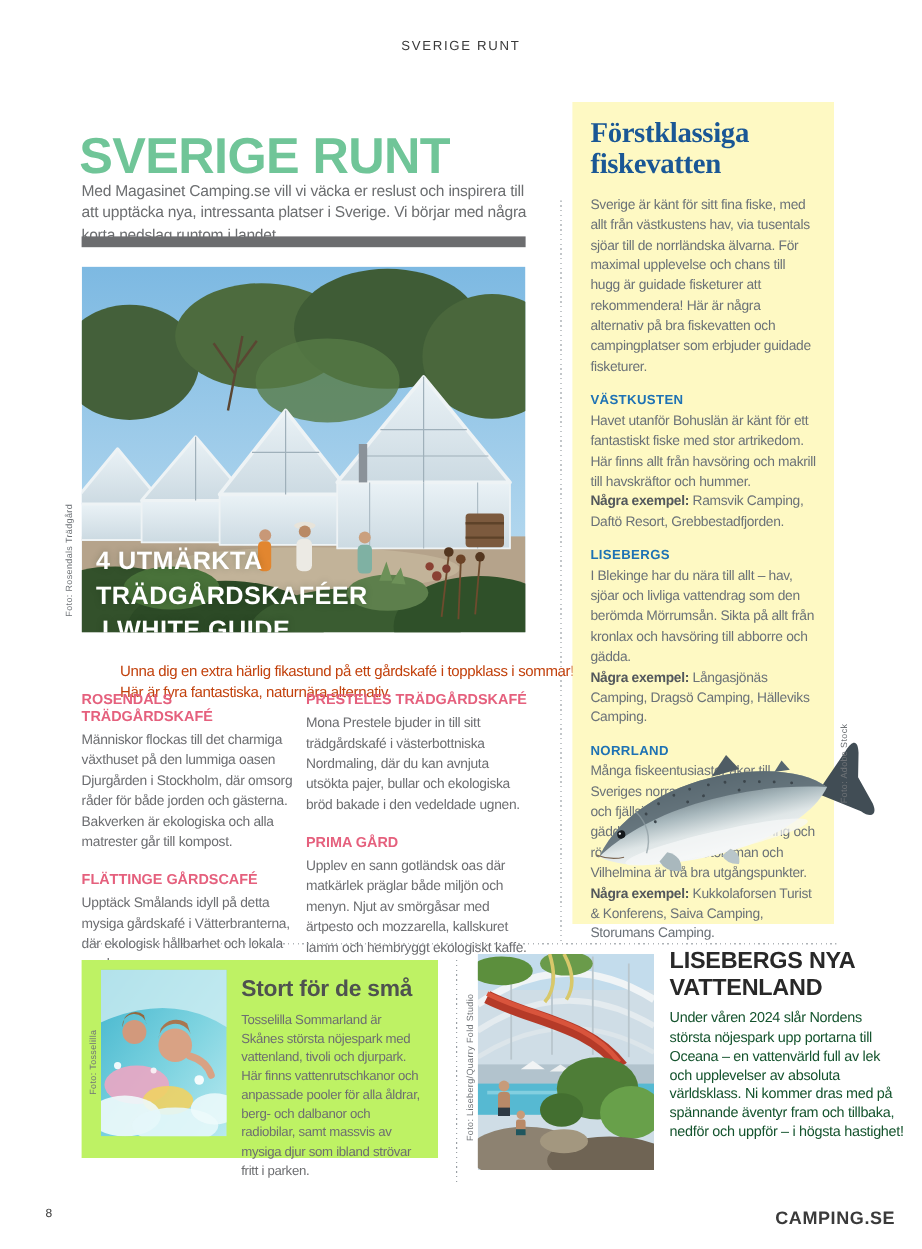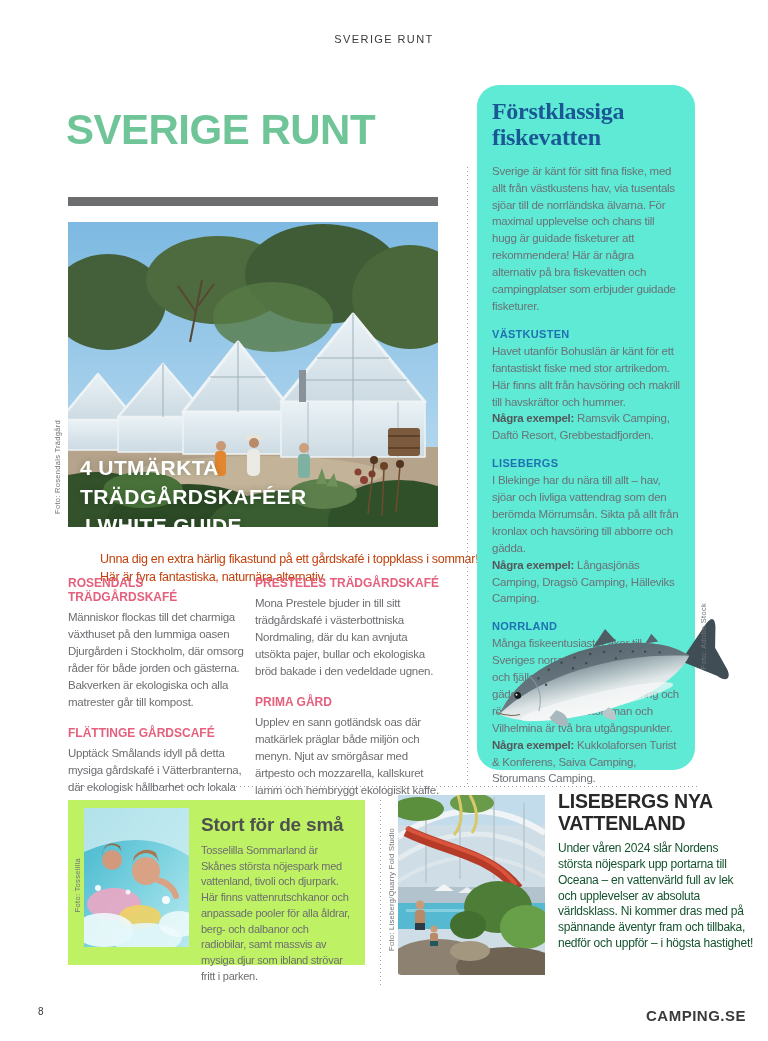--- a/index.html
+++ b/index.html
@@ -32,22 +32,22 @@
   .cafe-col.c2{left:255px;width:187px;}
   .cafe-head{margin:0 0 5px 0;font-size:12px;font-weight:bold;color:#e5607d;letter-spacing:0;}
   .cafe-body{margin:0 0 15px 0;font-size:11.5px;line-height:1.48;color:#6d6e71;letter-spacing:-0.25px;}
 
   .vdot{width:1px;background-image:repeating-linear-gradient(to bottom,#9aa0a5 0,#9aa0a5 1.2px,transparent 1.2px,transparent 4px);}
   .hdot{height:1px;background-image:repeating-linear-gradient(to right,#9aa0a5 0,#9aa0a5 1.2px,transparent 1.2px,transparent 4px);}
   .vdot.main{left:467px;top:167px;height:619px;}
   .hdot.main{left:68px;top:786px;width:629px;}
   .vdot.bottom{left:380px;top:800px;height:185px;}
 
-  .fish-panel{left:477px;top:85px;width:218px;height:685px;background:#5eead4;box-sizing:border-box;
-              padding:14px 15px;border-radius:22px;}
+  .fish-panel{left:477px;top:85px;width:218px;height:685px;background:#fef9c3;box-sizing:border-box;
+              padding:14px 15px;}
   .fish-title{font-family:"Liberation Serif",serif;font-size:24px;line-height:1.08;font-weight:bold;
               color:#1a5795;letter-spacing:-0.3px;margin:0;}
   .fish-intro{margin:12px 0 0 0;font-size:11.5px;line-height:1.47;color:#6b7278;letter-spacing:-0.25px;}
   .region{margin-top:13px;}
   .region-head{margin:0 0 3px 0;font-size:11px;font-weight:bold;color:#1e72b4;letter-spacing:0.3px;}
   .region-body{margin:0;font-size:11.5px;line-height:1.47;color:#6b7278;letter-spacing:-0.25px;}
   .region-body b{color:#53585c;}
   .salmon{position:absolute;left:4px;top:518px;width:252px;height:158px;}
 
   .green-panel{left:68px;top:800px;width:297px;height:165px;background:#bef264;}
@@ -67,20 +67,21 @@
 </style>
 </head>
 <body>
 
 <div class="page">
 
   <div class="abs kicker">SVERIGE RUNT</div>
 
   <h1 class="abs main-title">SVERIGE RUNT</h1>
 
+  <p class="abs intro">Med Magasinet Camping.se vill vi väcka er reslust och inspirera till att upptäcka nya, intressanta platser i Sverige. Vi börjar med några korta nedslag runtom i landet.</p>
 
   <div class="abs graybar"></div>
 
   <div class="abs photo-main">
     <svg width="370" height="305" viewBox="0 0 370 305">
       <defs>
         <linearGradient id="sky" x1="0" y1="0" x2="0" y2="1">
           <stop offset="0" stop-color="#7db9e2"></stop>
             <stop offset="1" stop-color="#c2e0f2"></stop>
         </linearGradient>

